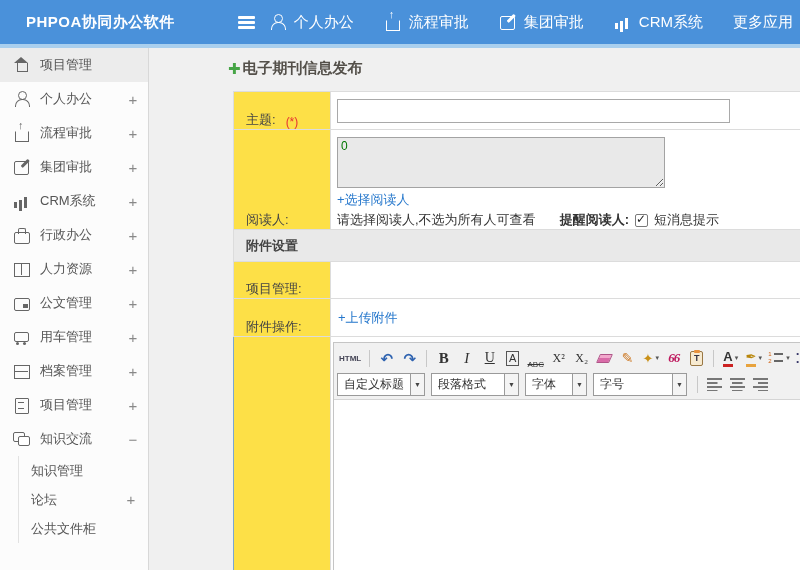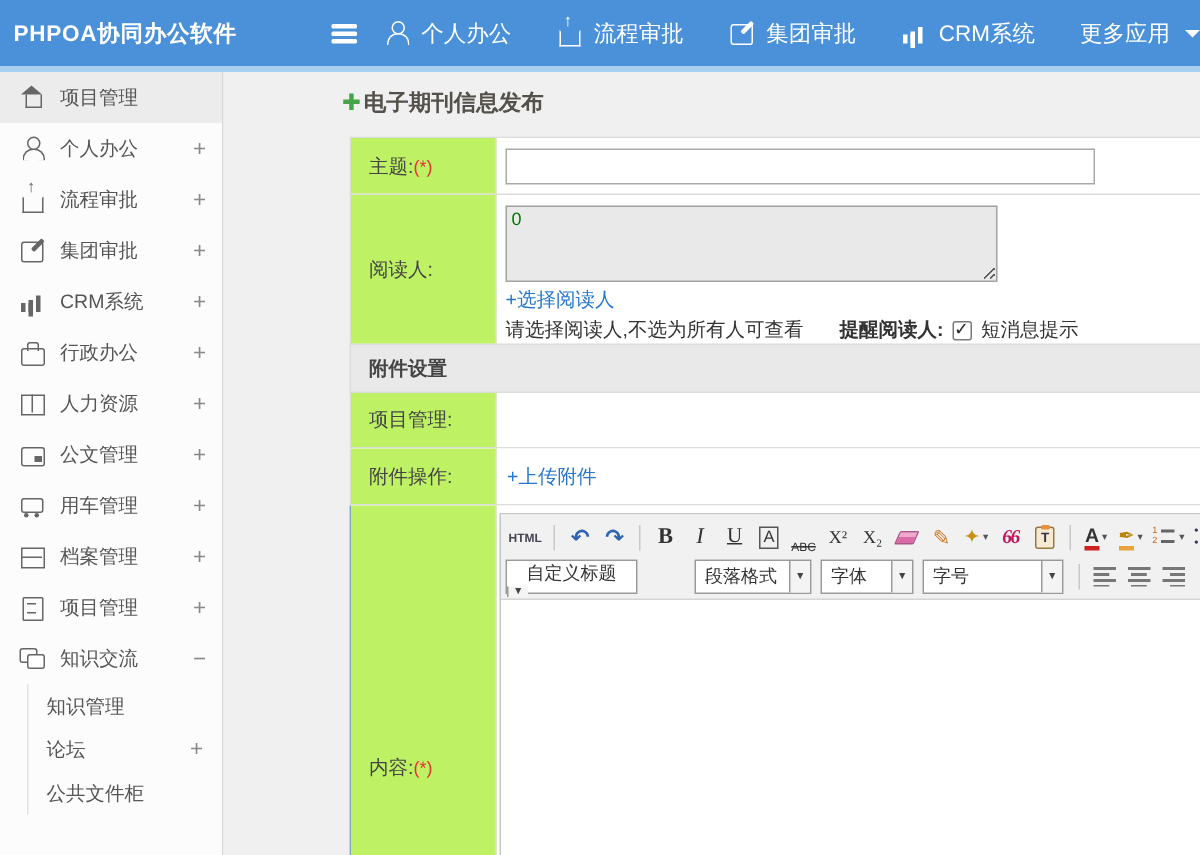--- a/index.html
+++ b/index.html
@@ -10,21 +10,21 @@
     --green:#46a546;
     --border:#dcdcdc;
     --ico:#666;
   }
   *{box-sizing:border-box;margin:0;padding:0;}
   html,body{width:800px;height:570px;overflow:hidden;}
   body{font-family:"Liberation Sans","DejaVu Sans",sans-serif;font-size:13px;color:#444;background:#f0f0f0;}
 
   
   .header{height:44px;background:var(--accent);display:flex;align-items:center;color:#fff;}
-  .brand{font-size:15px;font-weight:bold;padding-left:9px;letter-spacing:0.5px;white-space:nowrap;}
+  .brand{font-size:15px;font-weight:bold;padding-left:26px;letter-spacing:0.5px;white-space:nowrap;}
   .hamburger{margin-left:62px;width:20px;height:14px;position:relative;cursor:pointer;}
   .hamburger::before{content:"";position:absolute;left:1px;top:1px;width:17px;height:2.5px;background:#fff;
     box-shadow:0 5px 0 #fff,0 10px 0 #fff;border-radius:1px;}
   .topnav{display:flex;align-items:center;margin-left:32px;gap:30px;}
   .nav-item{display:flex;align-items:center;gap:8px;font-size:15px;cursor:pointer;white-space:nowrap;}
   .nav-caret{width:0;height:0;border-left:5px solid transparent;border-right:5px solid transparent;border-top:5px solid #fff;margin-left:2px;}
   .accent-strip{height:4px;background:var(--accent-light);}
 
   
   .ico{width:17px;height:16px;position:relative;display:inline-block;flex:none;}
@@ -69,21 +69,21 @@
   .sub-item .toggle{width:34px;}
 
   .main{flex:1;background:#f0f0f0;overflow:hidden;position:relative;}
   .page-title{margin:11px 0 13px 79px;display:flex;align-items:center;gap:2px;}
   .plus-icon{color:var(--green);font-size:15px;font-weight:bold;line-height:1;}
   .title-text{font-size:15px;font-weight:bold;color:#54504a;}
 
   
   .form{margin:0 -24px 0 84px;background:#fff;border-top:1px solid var(--border);}
   .f-row{display:flex;border-left:1px solid var(--border);border-bottom:1px solid var(--border);background:#fff;}
-  .lbl{width:97px;flex:none;background:#bef264;border-right:1px solid var(--border);display:flex;align-items:center;padding-left:12px;font-size:13px;color:#444;gap:0;}
+  .lbl{width:97px;flex:none;background:#fde047;border-right:1px solid var(--border);display:flex;align-items:flex-end;padding-left:12px;font-size:13px;color:#444;gap:10px;}
   .req{color:var(--required);font-size:12px;}
   .val{flex:1;display:flex;flex-direction:column;justify-content:center;}
   .row-subject{height:38px;}
   .subject-input{margin:0 0 0 6px;width:393px;height:24px;border:1px solid #a9a9a9;padding:0 4px;font-size:13px;background:#fff;}
   .row-readers{height:100px;}
   .row-readers .val{justify-content:flex-start;padding-top:7px;}
   .readers-textarea{margin-left:6px;width:328px;height:53px;background:#e9e9e9;border:1px solid #a3a3a3;color:#007700;font-size:12px;padding:1px 3px;resize:both;font-family:"Liberation Sans","DejaVu Sans",sans-serif;}
   .pick-link{margin:3px 0 2px 6px;color:var(--link);font-size:13px;text-decoration:none;cursor:pointer;}
   .readers-note{margin-left:6px;display:flex;align-items:center;gap:6px;font-size:13px;color:#333;white-space:nowrap;}
   .remind-label{font-weight:bold;margin-left:18px;}
@@ -363,25 +363,25 @@
                   </span>
                   <span class="tb-btn">
                     <span class="shape shape-olist"></span>
                     <span class="tb-caret">▾</span>
                   </span>
                   <span class="tb-btn">
                     <span class="shape shape-ulist"></span>
                   </span>
                 </div>
               <div class="tb-row">
-                  <div class="sel" style="width: 88px; flex-direction: column;">
+                  <div class="sel" style="width: 88px;">
                     <span class="sel-label">自定义标题</span>
                     <span class="sel-caret">▼</span>
                   </div>
-                  <div class="sel" style="width: 78px; margin-left: 32px;">
+                  <div class="sel" style="width: 88px;">
                     <span class="sel-label">段落格式</span>
                     <span class="sel-caret">▼</span>
                   </div>
                   <div class="sel" style="width: 62px;">
                     <span class="sel-label">字体</span>
                     <span class="sel-caret">▼</span>
                   </div>
                   <div class="sel" style="width: 94px;">
                     <span class="sel-label">字号</span>
                     <span class="sel-caret">▼</span>

